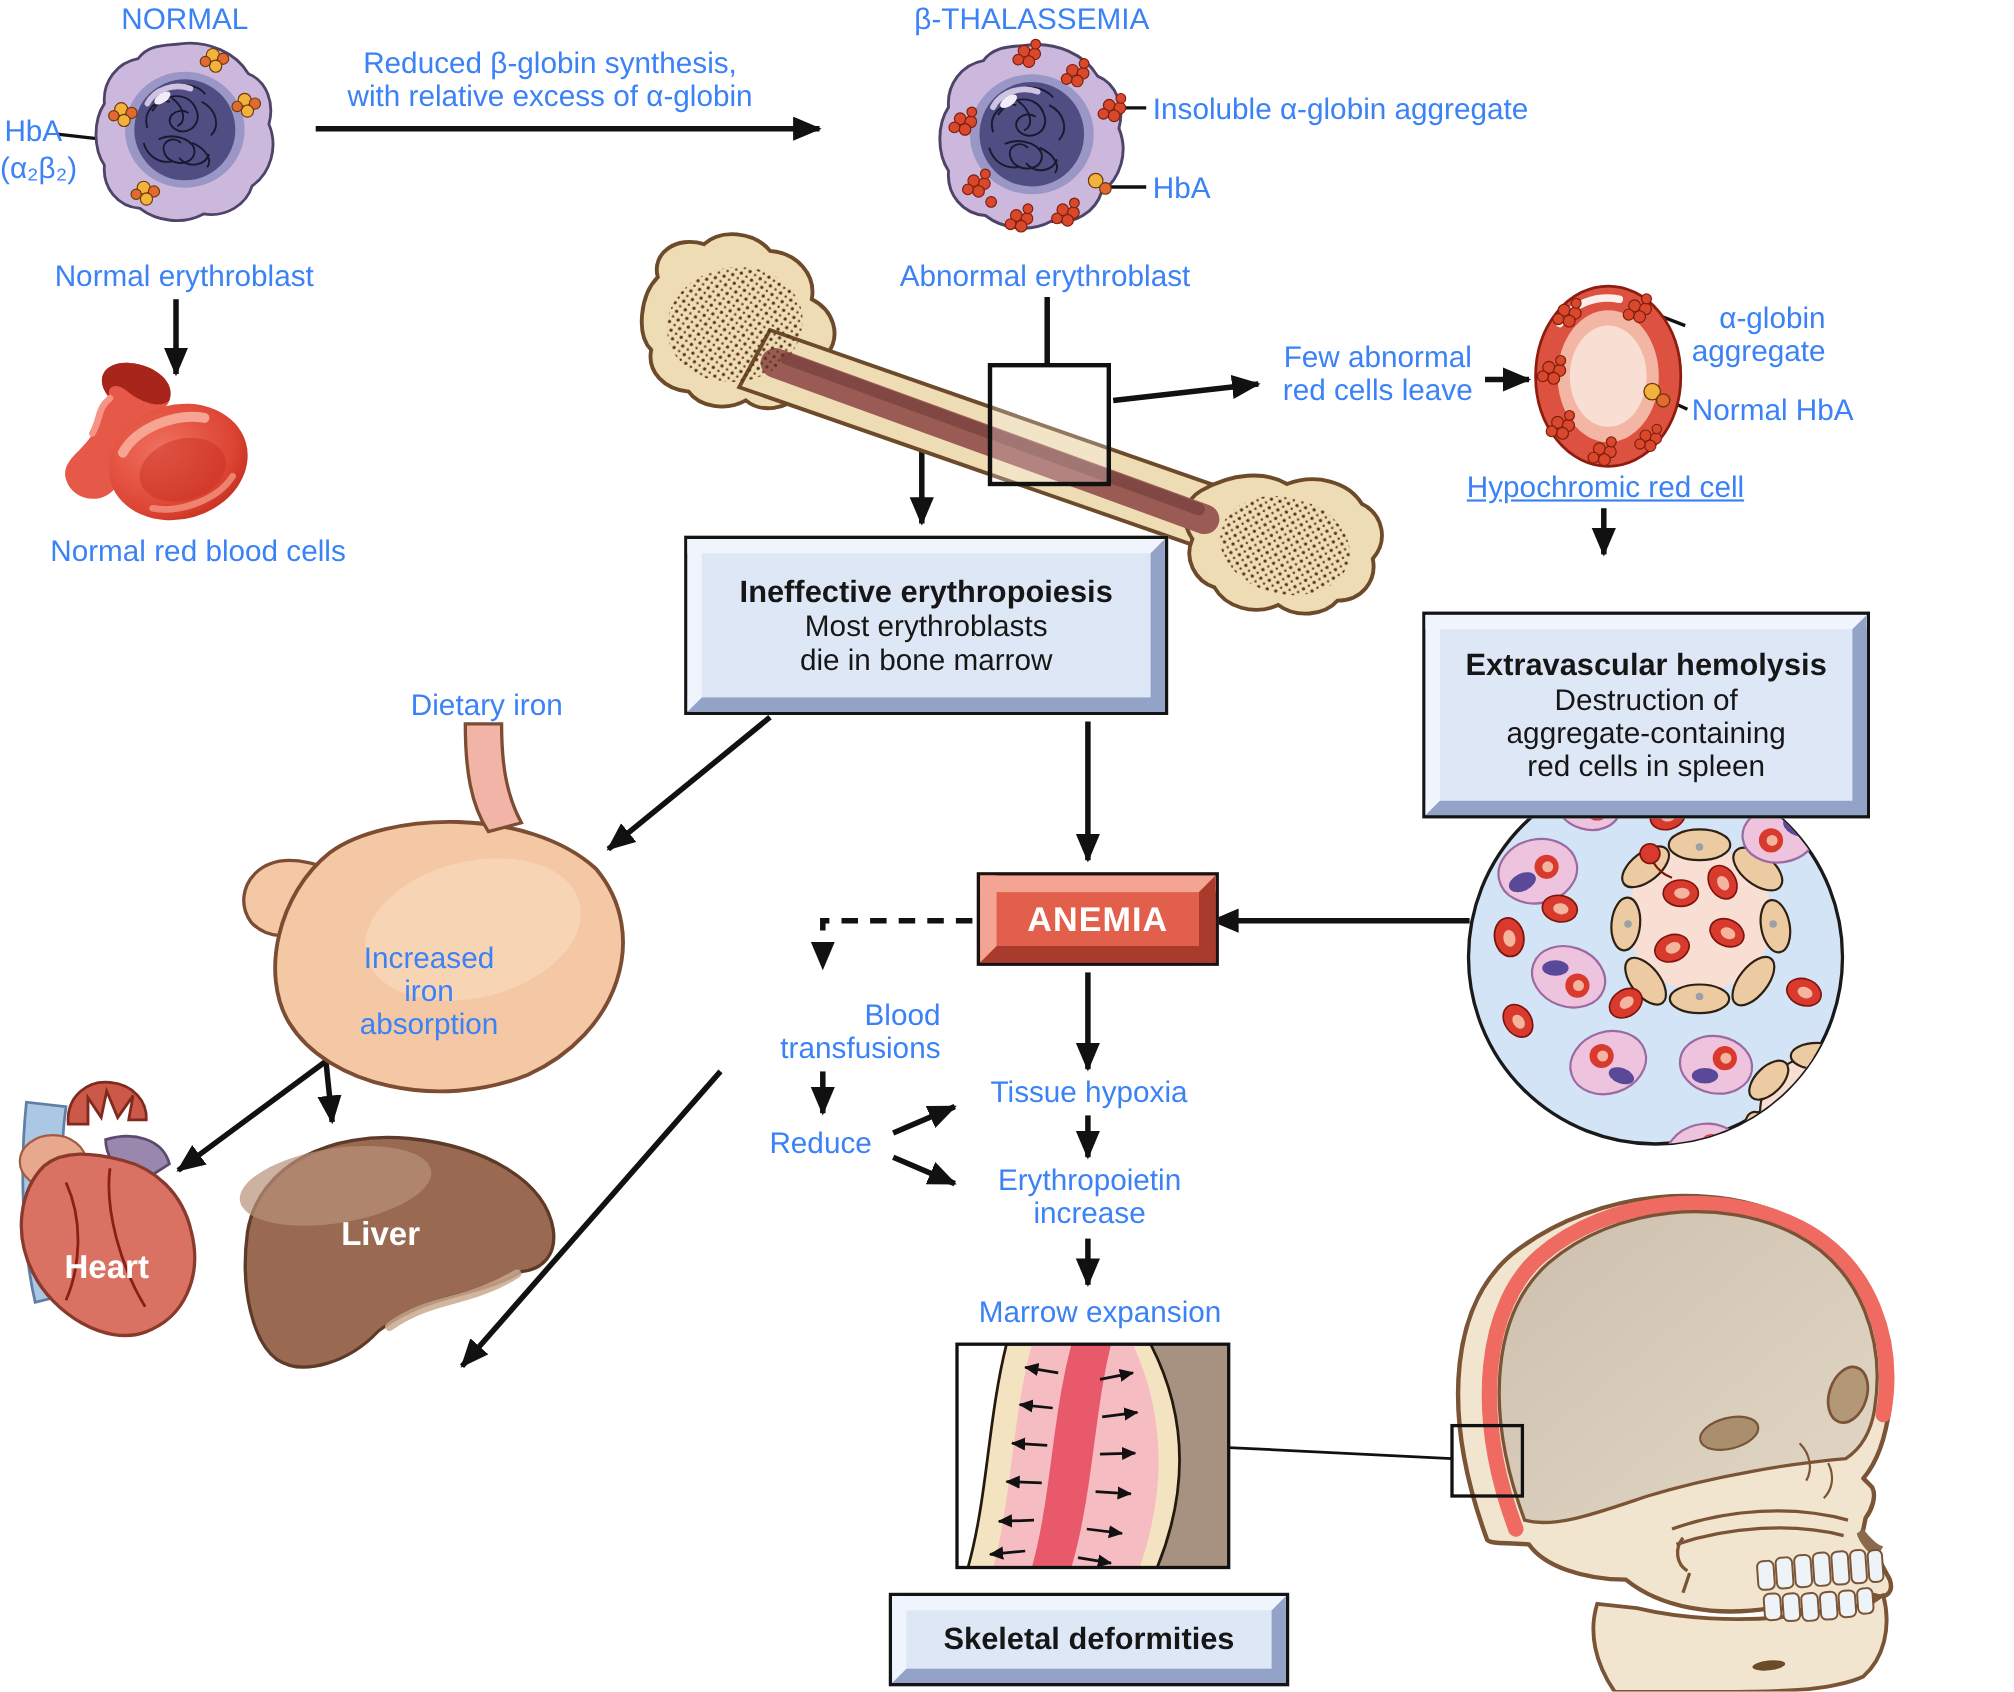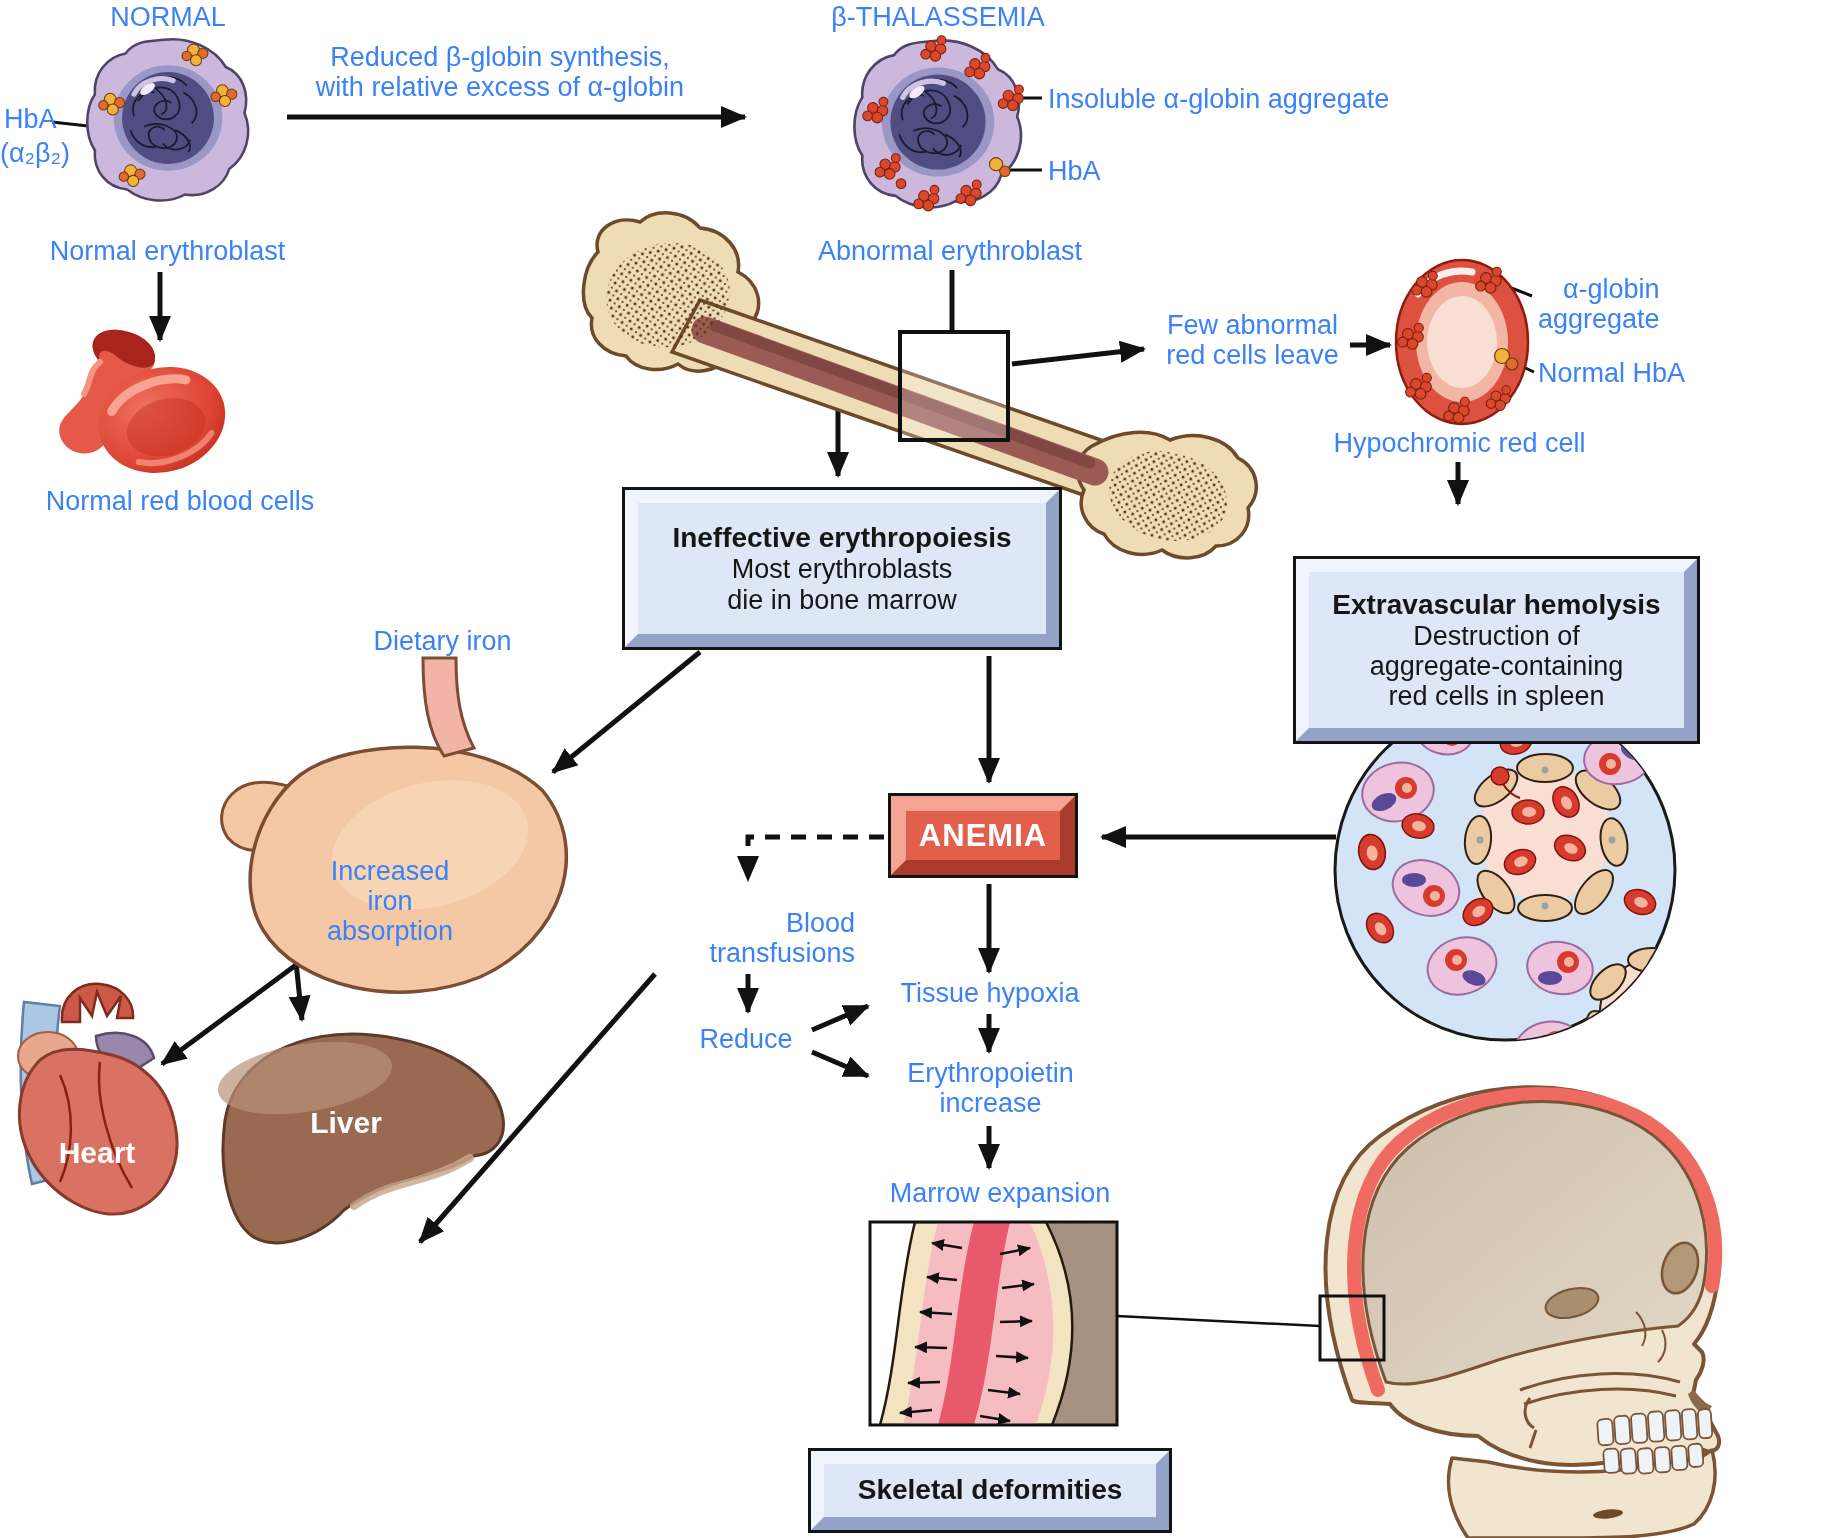--- a/index.html
+++ b/index.html
@@ -396,21 +396,21 @@
   <div>Few abnormal</div>
       <div>red cells leave</div>
 </div>
 <div class="lbl" style="left:1538px;top:274px;text-align:right;">
   <div>α-globin</div>
       <div>aggregate</div>
 </div>
 <div class="lbl" style="left:1538px;top:358px;">
       <div>Normal HbA</div>
     </div>
-<div class="lbl ctr" style="left:1322px;top:428px;width:275px;">
+<div class="lbl ctr" style="left:1322px;top:428px;width:275px;text-decoration:underline;">
       <div>Hypochromic red cell</div>
     </div>
 
 <div class="box" style="left:622px;top:487px;width:440px;height:163px;">
   <div class="bevel"></div>
   <div class="inner">
     <div class="bt">Ineffective erythropoiesis</div>
     <div class="bl">Most erythroblasts</div>
     <div class="bl">die in bone marrow</div>
   </div>
@@ -419,21 +419,21 @@
 <div class="box" style="left:1293px;top:518px;width:407px;height:188px;margin-top:38px;">
   <div class="bevel"></div>
   <div class="inner">
     <div class="bt">Extravascular hemolysis</div>
     <div class="bl">Destruction of</div>
     <div class="bl">aggregate-containing</div>
     <div class="bl">red cells in spleen</div>
   </div>
 </div>
 
-<div class="box" id="anemia-box" style="left:888px;top:793px;width:190px;height:85px;">
+<div class="box" id="anemia-box" style="left:888px;top:793px;width:220px;height:85px;">
   <div class="bevel"></div>
   <div class="inner">
         <div class="bt">ANEMIA</div>
       </div>
 </div>
 
 <div class="lbl ctr" style="left:350px;top:626px;width:185px;">
       <div>Dietary iron</div>
     </div>
 <div class="lbl ctr" style="left:290px;top:856px;width:200px;">

